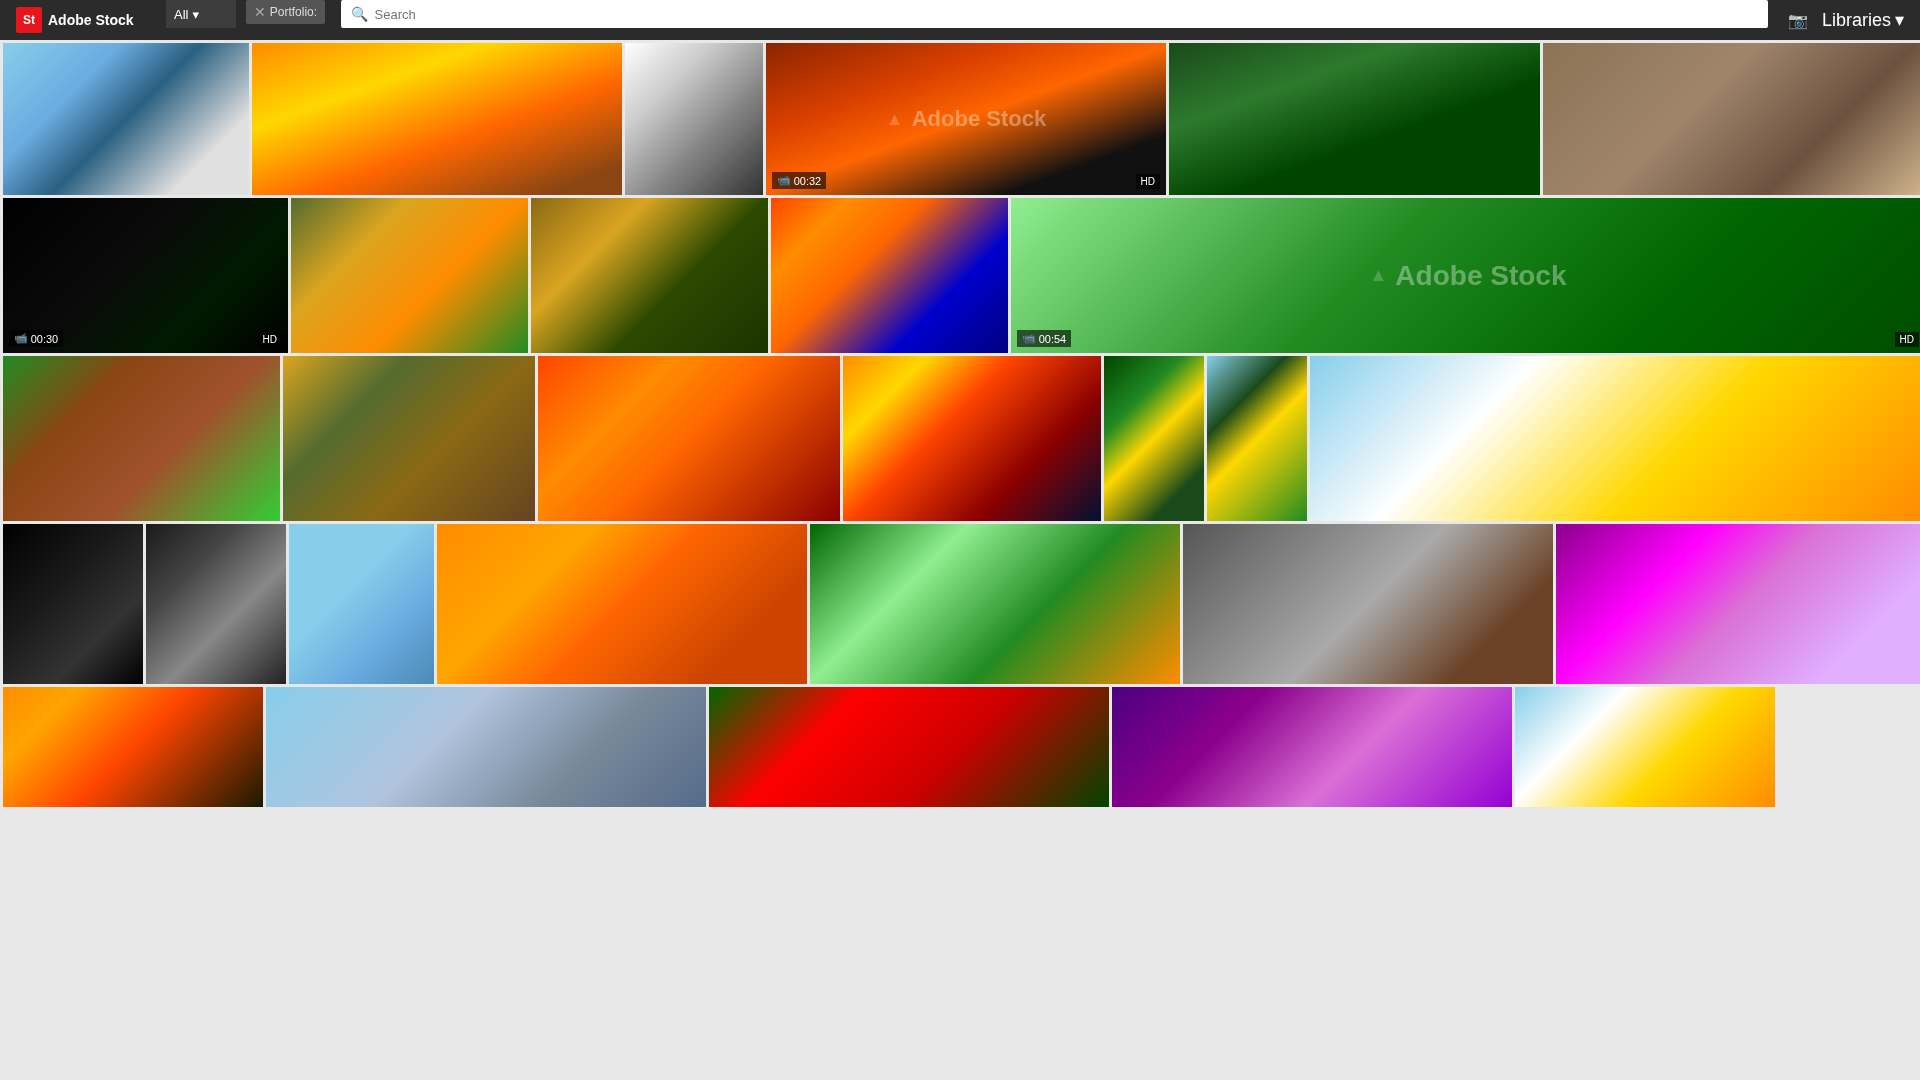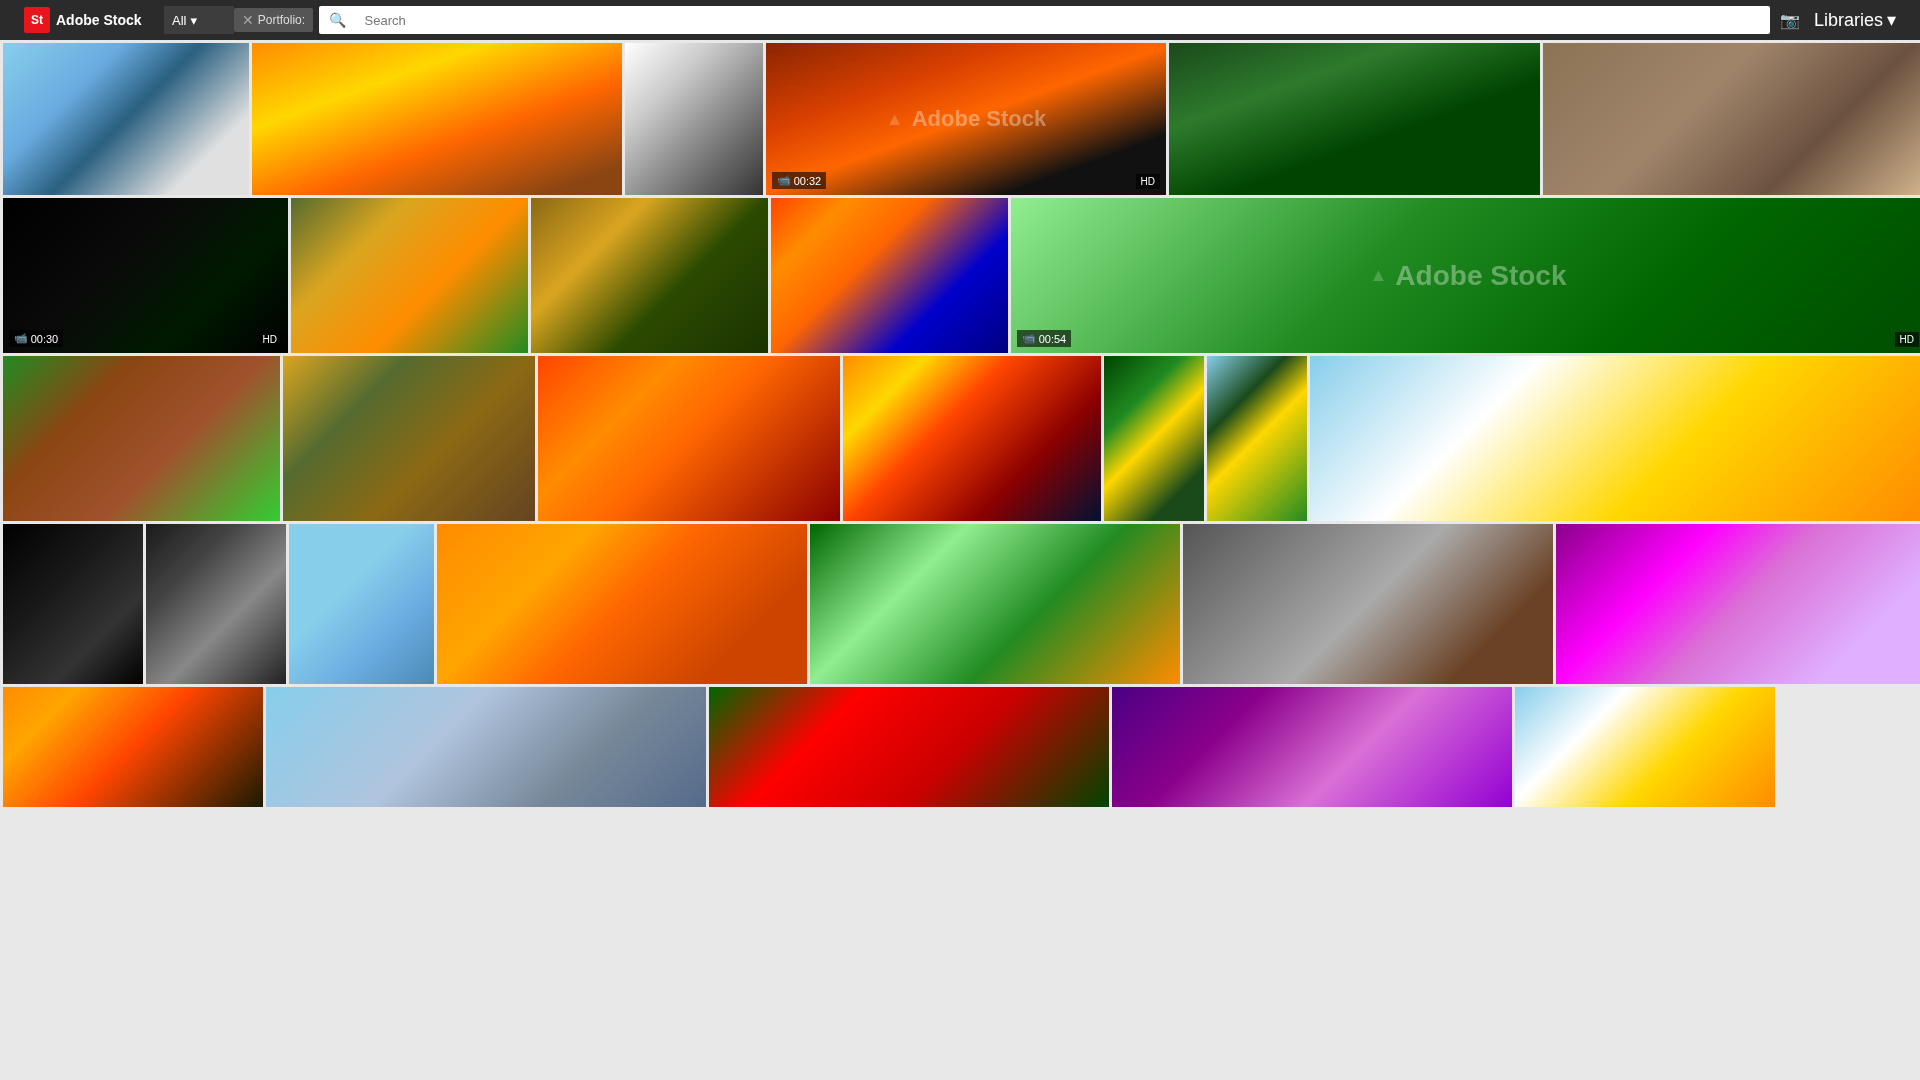--- a/index.html
+++ b/index.html
@@ -1,24 +1,24 @@
 <!DOCTYPE html>
 <html><head>
   <meta charset="utf-8">
   <style>
     * { margin: 0; padding: 0; box-sizing: border-box; }
     body { width: 1920px; height: 1080px; overflow: hidden; background: #f0f0f0; font-family: 'Segoe UI', Arial, sans-serif; }
 
     
     #header {
       display: flex;
-      align-items: center;
       height: 40px;
       background: #2b2b2b;
-      padding: 0 24px;
+      padding: 0 16px;
+      gap: 10px;
     }
     #logo-area {
       display: flex;
       align-items: center;
       gap: 6px;
       color: white;
       font-size: 14px;
       font-weight: 600;
       min-width: 140px;
     }
@@ -258,21 +258,21 @@
     <span>▾</span>
   </div>
 
   <div id="portfolio-tag">
     <span id="portfolio-close">✕</span>
     <span>Portfolio:</span>
   </div>
 
   <div id="search-bar">
     <span style="color:#999; font-size:14px;">🔍</span>
-    <input id="search-input" style="border: none; outline: none; font-size: 13px; flex: 1 1 0%; color: rgb(51, 51, 51); margin-left: 12px;" placeholder="Search">
+    <input id="search-input" style="border: none; outline: none; font-size: 13px; flex: 1 1 0%; color: rgb(51, 51, 51);" placeholder="Search">
   </div>
 
   <div id="header-right">
     <div id="camera-icon-btn">📷</div>
     <div id="libraries-btn">
       <span>Libraries</span>
       <span>▾</span>
     </div>
   </div>
 </div>

